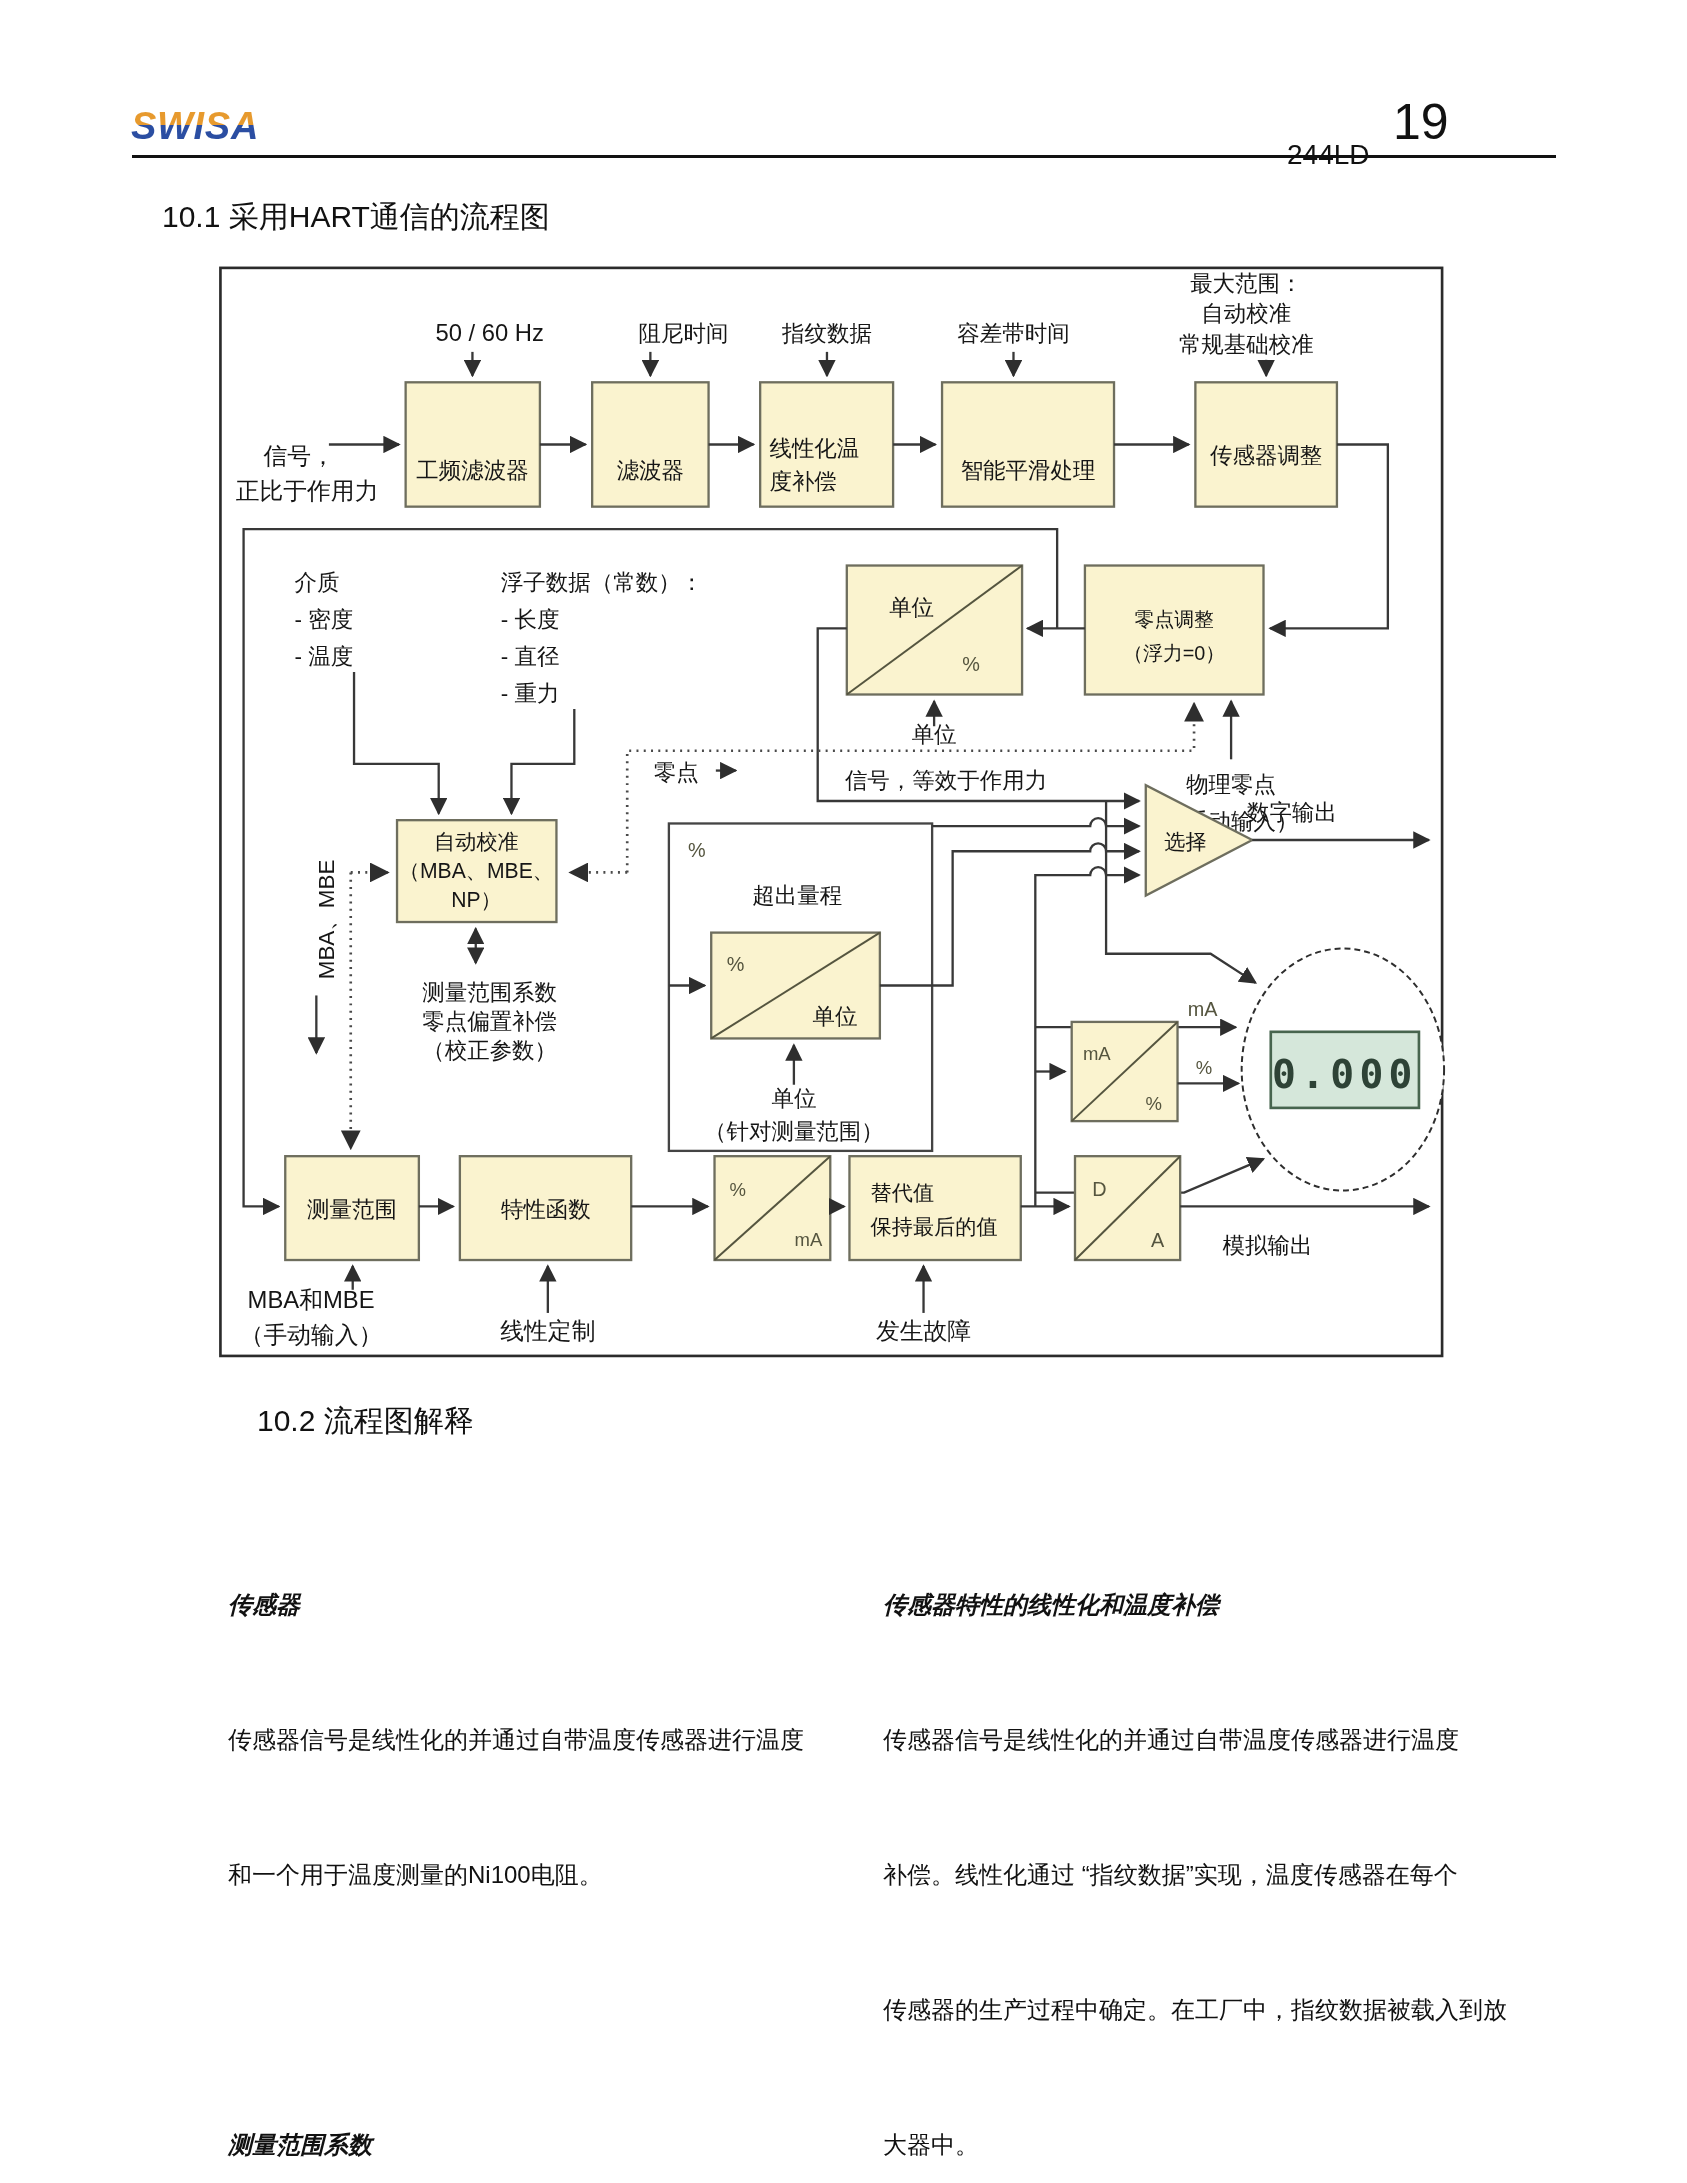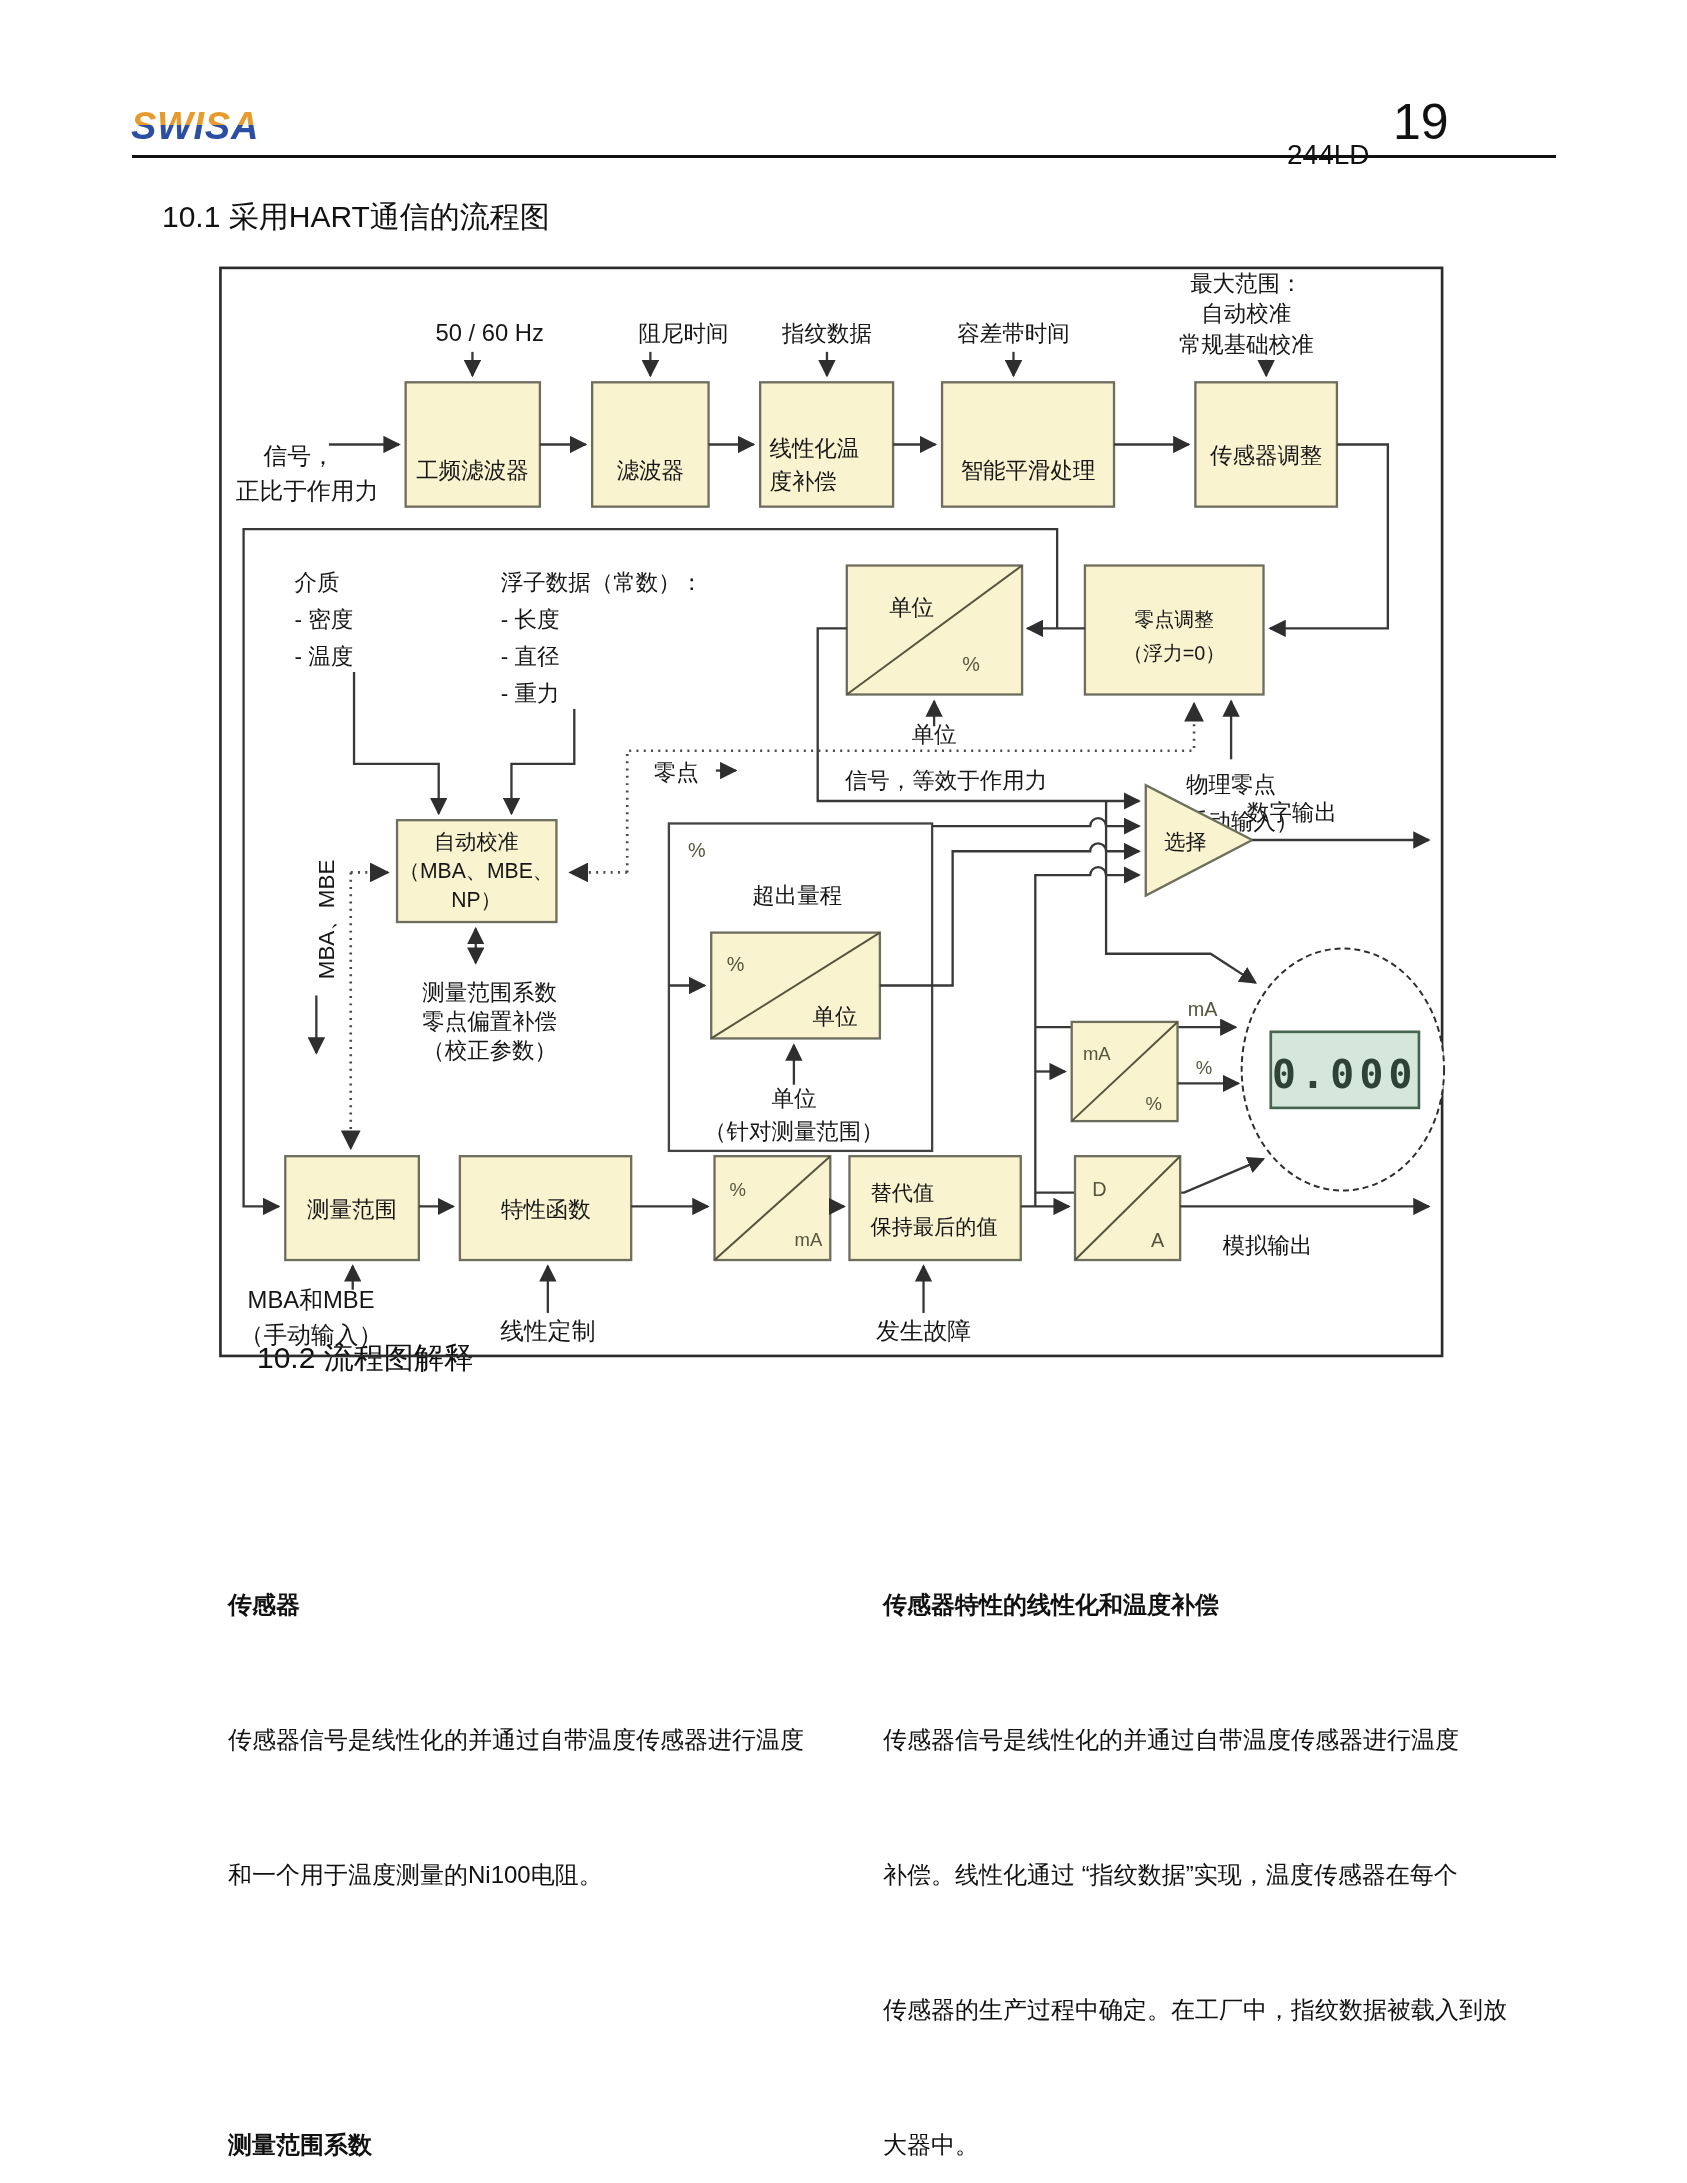--- a/index.html
+++ b/index.html
@@ -8,24 +8,24 @@
   .abs{position:absolute;}
   
   #logo{left:131px;top:105px;font-size:38px;font-weight:900;font-style:italic;letter-spacing:0.7px;
         background:linear-gradient(180deg,#E79A2E 0%,#E79A2E 47%,#2B4EA2 47%,#2B4EA2 100%);
         -webkit-background-clip:text;background-clip:text;color:transparent;}
   #doccode{left:1287px;top:111px;font-size:28px;color:#111;margin-top:28px;}
   #pagenum{left:1393px;top:93px;font-size:50px;font-weight:normal;}
   #hrule{left:132px;top:155px;width:1424px;height:3.3px;background:#111;}
   .h1{font-size:30px;font-weight:normal;}
   #sec1{left:162px;top:197px;}
-  #sec2{left:257px;top:1338px;}
+  #sec2{left:257px;top:1401px;}
   
   .bodytxt{font-size:24px;line-height:45px;white-space:pre;}
-  .boldln{font-weight:bold;}
+  .boldln{font-weight:bold;font-style:italic;}
   
   #diag{left:0px;top:0px;width:1687px;height:1389px;}
   .box{fill:#FAF3CF;stroke:#6E6E5E;stroke-width:3.5px;}
   .frame{fill:none;stroke:#2b2b2b;stroke-width:4px;}
   .frame2{fill:none;stroke:#444;stroke-width:3.5px;}
   .wire{fill:none;stroke:#383838;stroke-width:3.5px;}
   .wired{fill:none;stroke:#4a4a4a;stroke-width:4px;stroke-dasharray:3 8;}
   .diag-line{stroke:#55553f;stroke-width:3px;}
   .t{font-family:"Liberation Sans","DejaVu Sans",sans-serif;fill:#161616;}
   .f36{font-size:36px;} .f34{font-size:34px;} .f32{font-size:32px;} .f30{font-size:30px;} .f28{font-size:28px;}

